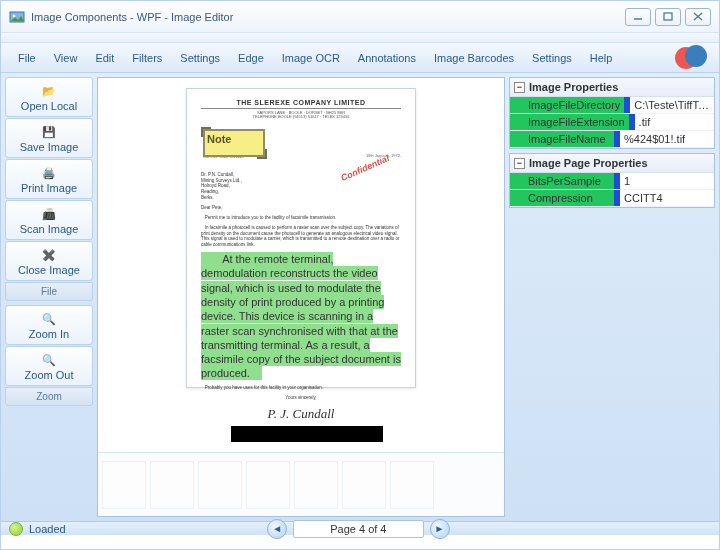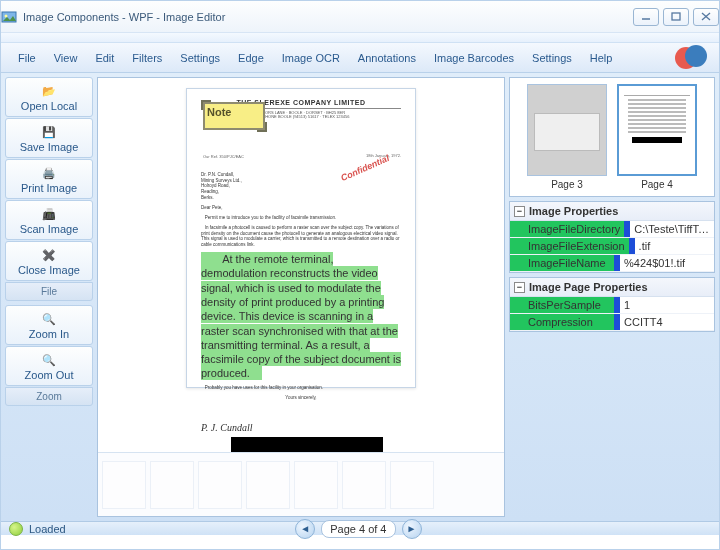--- a/index.html
+++ b/index.html
@@ -1,17 +1,17 @@
 <!DOCTYPE html>
 <html><head>
 <meta charset="utf-8">
 <style>
 *{box-sizing:border-box;margin:0;padding:0;font-family:"Segoe UI",Tahoma,sans-serif;font-size:11px}
 body{background:#fff;width:720px;height:550px;overflow:hidden;border:1px solid #b9d1ea}
-.titlebar{height:32px;background:linear-gradient(#fdfefe,#eef4fb);display:flex;align-items:center;padding:0 0;border-bottom:1px solid #d7e5f5}
+.titlebar{height:32px;background:linear-gradient(#fdfefe,#eef4fb);display:flex;align-items:center;padding:0 8px;border-bottom:1px solid #d7e5f5}
 .titlebar .app-icon{width:16px;height:16px;margin-right:6px;display:inline-flex}
 .titlebar .app-icon svg{width:16px;height:16px}
 .titlebar .title{color:#3b5a7a}
 .titlebar .spacer{flex:1}
 .winbtn{width:26px;height:18px;border:1px solid #9ab6d3;border-radius:3px;background:linear-gradient(#fefefe,#ebf2fb);margin-left:4px;display:flex;align-items:center;justify-content:center;color:#5678a0;cursor:pointer}
 .ribbon-top{height:10px;background:linear-gradient(#f4f9ff,#e6f0fc);border-bottom:1px solid #cfe1f4}
 .menubar{height:30px;background:linear-gradient(#f4f8fe,#dce9f8);display:flex;align-items:center;padding-left:8px;border-bottom:1px solid #b9d1ea;position:relative}
 .menubar .mitem{padding:5px 9px;color:#2a5a8e;cursor:pointer;border-radius:3px}
 .logo{position:absolute;right:10px;top:-2px;width:34px;height:34px}
 .logo .c{position:absolute;width:22px;height:22px;border-radius:50%}
@@ -20,29 +20,29 @@
 .content{display:flex;height:448px;background:linear-gradient(#e0edfa,#cde0f5);padding:4px}
 .sidebar{width:88px;display:flex;flex-direction:column}
 .sbtn{background:linear-gradient(#fdfefe,#eaf2fb);border:1px solid #b9d1ea;border-radius:3px;margin-bottom:1px;padding:6px 2px 4px;display:flex;flex-direction:column;align-items:center;cursor:pointer;color:#29588a}
 .sbtn .ic{width:18px;height:14px;margin-bottom:2px;display:flex;align-items:center;justify-content:center}
 .shead{background:linear-gradient(#e6eef9,#d5e3f3);border:1px solid #b9d1ea;padding:3px;text-align:center;color:#5a7a9a;font-size:10px;margin-bottom:4px;border-radius:0 0 3px 3px}
 .canvas-area{flex:1;margin:0 4px;background:#fff;border:1px solid #a9c3df;position:relative;display:flex;flex-direction:column}
 .doc-view{flex:1;background:#fff;display:flex;align-items:flex-start;justify-content:center;padding:10px;overflow:hidden;position:relative}
 .doc-page{width:230px;height:300px;background:#fff;border:1px solid #c6d5e6;box-shadow:0 1px 3px rgba(0,0,0,.1);position:relative;padding:10px 14px;font-size:5px;color:#333}
 .doc-page .hdr{text-align:center;font-weight:bold;font-size:7px;letter-spacing:.5px;border-bottom:1px solid #888;padding-bottom:2px;margin-bottom:2px}
 .doc-page .sub{text-align:center;font-size:4px;color:#555;line-height:1.1}
-.note{position:absolute;left:16px;top:13px;width:62px;height:28px;background:#f8ee86;border:2px solid #8e8b6f;font-size:7px;font-weight:bold;padding:2px;color:#55512b}
+.note{position:absolute;left:16px;top:40px;width:62px;height:28px;background:#f8ee86;border:2px solid #8e8b6f;font-size:7px;font-weight:bold;padding:2px;color:#55512b}
 .note .brk{position:absolute;width:10px;height:10px;border:2px solid #707058}
 .note .tl{left:-4px;top:-4px;border-right:0;border-bottom:0}
 .note .br{right:-4px;bottom:-4px;border-left:0;border-top:0}
 .small-text{font-size:4px;color:#666}
 .stamp{position:absolute;right:24px;top:74px;color:#d9534f;font-size:9px;font-style:italic;transform:rotate(-24deg);font-weight:bold}
 .para{font-size:4.5px;line-height:1.3;margin:4px 0;color:#333}
 .hl{background:#8fdf8f;padding:1px 12px}
-.sig{text-align:left;font-style:italic;margin-top:22px;font-size:10px;font-family:cursive}
+.sig{text-align:center;font-style:italic;margin-top:6px;font-size:13px;font-family:cursive}
 .redact{background:#000;height:16px;margin:4px 18px 0 30px}
 .thumbbar{height:64px;background:#fbfcfe;border-top:1px solid #d6e3f1;display:flex;align-items:center;padding:4px;gap:4px}
 .thumb{width:44px;height:48px;border:1px solid #e4ebf4;background:#fff;opacity:.65}
 .right-panel{width:206px;display:flex;flex-direction:column;gap:4px}
 .thumbs{background:#fff;border:1px solid #a9c3df;padding:6px;display:flex;gap:10px;justify-content:center}
 .thcard{text-align:center}
 .thimg{width:80px;height:92px;border:1px solid #a9c3df;background:#fff;position:relative;overflow:hidden}
 .thimg.sel{outline:2px solid #5a9bd5;outline-offset:-2px}
 .thimg.p3{background:#d0d0d0}
 .thimg.p3::before{content:"";position:absolute;left:6px;right:6px;top:28px;height:36px;background:#efefef;border:1px solid #bbb}
@@ -55,21 +55,21 @@
 .prophdr{background:linear-gradient(#f4f7fc,#e8eef8);padding:3px 4px;font-weight:bold;color:#333;display:flex;align-items:center;gap:4px;border-bottom:1px solid #d6e1ef}
 .prophdr .exp{width:11px;height:11px;border:1px solid #8a8a8a;display:inline-flex;align-items:center;justify-content:center;font-size:9px;line-height:1;background:#fff;cursor:pointer}
 .proprow{display:flex;border-bottom:1px solid #eef2f8}
 .proprow .k{flex:0 0 110px;padding:2px 4px 2px 18px;color:#333;background:#22c55e;border-right:6px solid #1d4ed8}
 .proprow .v{flex:1;padding:2px 4px;color:#333;white-space:nowrap;overflow:hidden;text-overflow:ellipsis}
 .status{height:14px;background:linear-gradient(#e6f0fb,#cfe2f6);display:flex;align-items:center;padding:0 8px;border-top:1px solid #b0cae5}
 .status .led{width:14px;height:14px;border-radius:50%;background:radial-gradient(circle at 35% 35%,#d6f58a,#8fce3c);border:1px solid #7bb244;margin-right:6px}
 .status .txt{color:#2c5782}
 .status .center{flex:1;display:flex;justify-content:center;align-items:center;gap:6px}
 .navbtn{width:20px;height:20px;border-radius:50%;background:radial-gradient(circle at 35% 35%,#eef6ff,#b6d3ef);border:1px solid #8fb4d8;display:flex;align-items:center;justify-content:center;color:#2e5f91;cursor:pointer;font-size:10px}
-.pagebox{background:#fff;border:1px solid #a9c3df;padding:2px 8px;border-radius:8px;color:#333}
+.pagebox{background:#fff;border:1px solid #a9c3df;padding:2px 36px;border-radius:2px;color:#333}
 </style>
 </head>
 <body>
 
 <div class="titlebar">
   <span class="app-icon">
     <svg viewBox="0 0 16 16">
         <rect x="1" y="3" width="14" height="10" fill="#7eb6e8" stroke="#3a77af"></rect>
         <circle cx="5" cy="7" r="1.5" fill="#fffb9a"></circle>
         <path d="M2 12 L6 8 L9 11 L12 7 L15 12 Z" fill="#4f9249"></path>
@@ -179,42 +179,20 @@
       <div class="thumb"></div>
       <div class="thumb"></div>
       <div class="thumb"></div>
       <div class="thumb"></div>
       <div class="thumb"></div>
       <div class="thumb"></div>
     </div>
   </div>
 
   <div class="right-panel">
-    <div class="thumbs">
-      <div class="thcard">
-        <div class="thimg p3"></div>
-        <div class="thlab">Page 3</div>
-      </div>
-      <div class="thcard">
-        <div class="thimg p4 sel">
-          <div class="mini-hdr"></div>
-          <div class="mini-row"></div>
-            <div class="mini-row"></div>
-            <div class="mini-row"></div>
-          <div class="mini-row"></div>
-            <div class="mini-row"></div>
-            <div class="mini-row"></div>
-          <div class="mini-row"></div>
-            <div class="mini-row"></div>
-            <div class="mini-row"></div>
-          <div class="mini-red"></div>
-        </div>
-        <div class="thlab">Page 4</div>
-      </div>
-    </div>
 
     <div class="propbox">
       <div class="prophdr">
           <span class="exp">−</span>
           <span>Image Properties</span>
         </div>
       <div class="proprow">
           <div class="k">ImageFileDirectory</div>
           <div class="v">C:\Teste\TiffTest\</div>
         </div>

